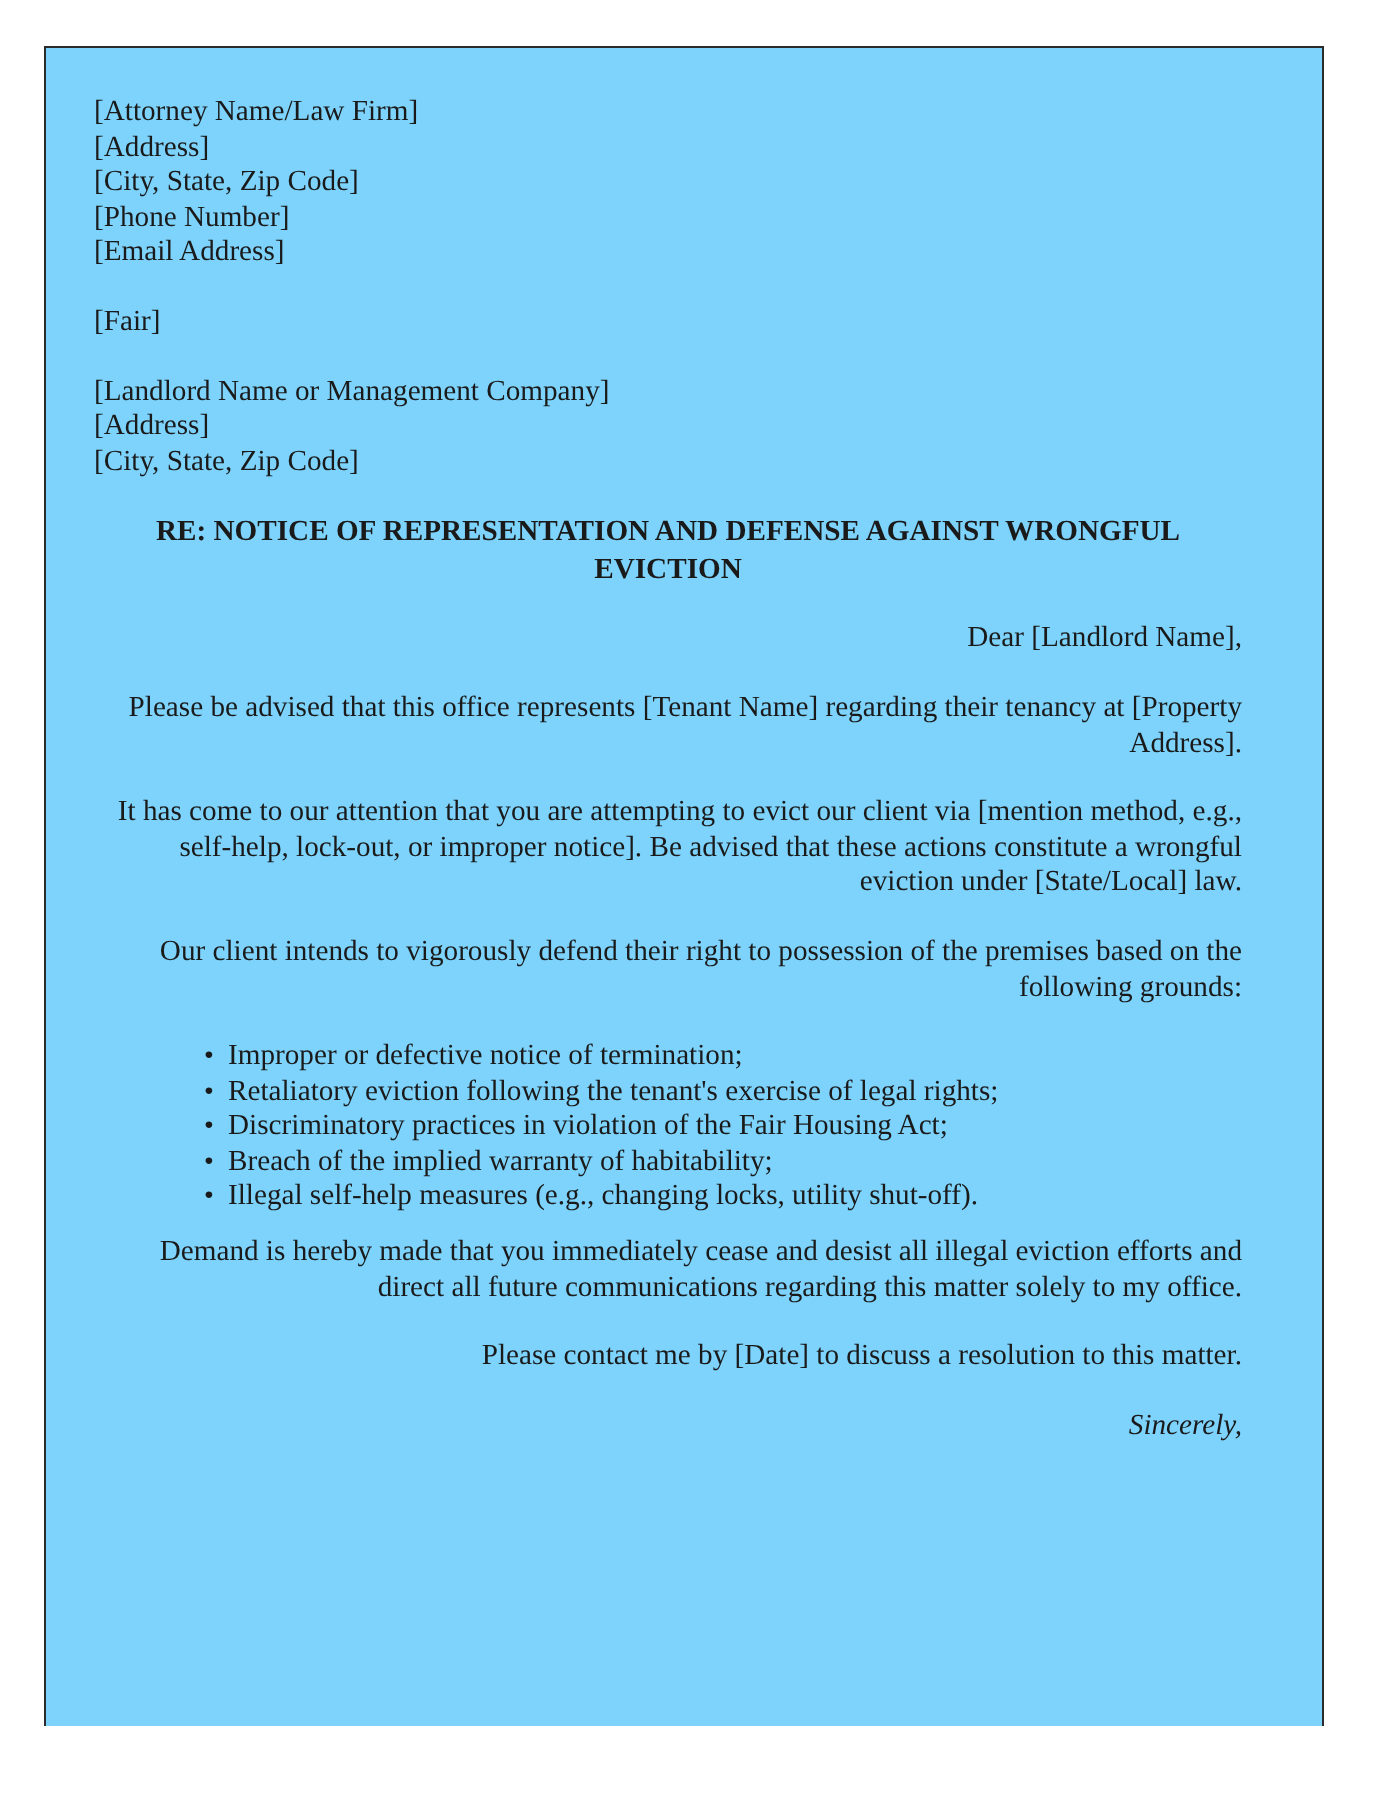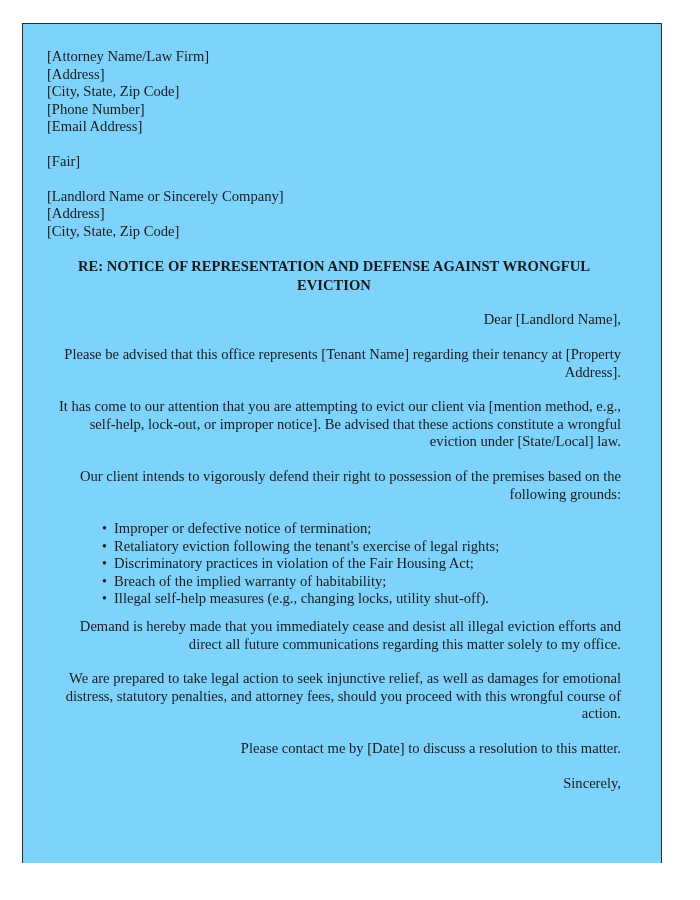--- a/index.html
+++ b/index.html
@@ -73,20 +73,21 @@
   ul.grounds li::before {
     content: "\2022";
     position: absolute;
     left: 0;
     top: 0;
     font-size: 14px;
   }
 
   .closing {
     margin: 0;
+    font-style: italic;
   }
 </style>
 </head>
 <body>
 
 <div class="page">
   <div class="doc">
 
     <div class="block">
       <span class="line">[Attorney Name/Law Firm]</span>
@@ -94,21 +95,21 @@
       <span class="line">[City, State, Zip Code]</span>
       <span class="line">[Phone Number]</span>
       <span class="line">[Email Address]</span>
     </div>
 
     <div class="block">
       <span class="line">[Fair]</span>
     </div>
 
     <div class="block">
-      <span class="line">[Landlord Name or Sincerely Company]</span>
+      <span class="line">[Landlord Name or Management Company]</span>
       <span class="line">[Address]</span>
       <span class="line">[City, State, Zip Code]</span>
     </div>
 
     <div class="subject">RE: NOTICE OF REPRESENTATION AND DEFENSE AGAINST WRONGFUL EVICTION</div>
 
     <p class="para">Dear [Landlord Name],</p>
 
     <p class="para">Please be advised that this office represents [Tenant Name] regarding their tenancy at [Property Address].</p>
     <p class="para">It has come to our attention that you are attempting to evict our client via [mention method, e.g., self-help, lock-out, or improper notice]. Be advised that these actions constitute a wrongful eviction under [State/Local] law.</p>
@@ -116,19 +117,18 @@
 
     <ul class="grounds">
       <li>Improper or defective notice of termination;</li>
       <li>Retaliatory eviction following the tenant's exercise of legal rights;</li>
       <li>Discriminatory practices in violation of the Fair Housing Act;</li>
       <li>Breach of the implied warranty of habitability;</li>
       <li>Illegal self-help measures (e.g., changing locks, utility shut-off).</li>
     </ul>
 
     <p class="para">Demand is hereby made that you immediately cease and desist all illegal eviction efforts and direct all future communications regarding this matter solely to my office.</p>
-    <p class="para">We are prepared to take legal action to seek injunctive relief, as well as damages for emotional distress, statutory penalties, and attorney fees, should you proceed with this wrongful course of action.</p>
     <p class="para">Please contact me by [Date] to discuss a resolution to this matter.</p>
 
     <p class="para closing">Sincerely,</p>
 
   </div>
 </div>
 
 </body></html>

